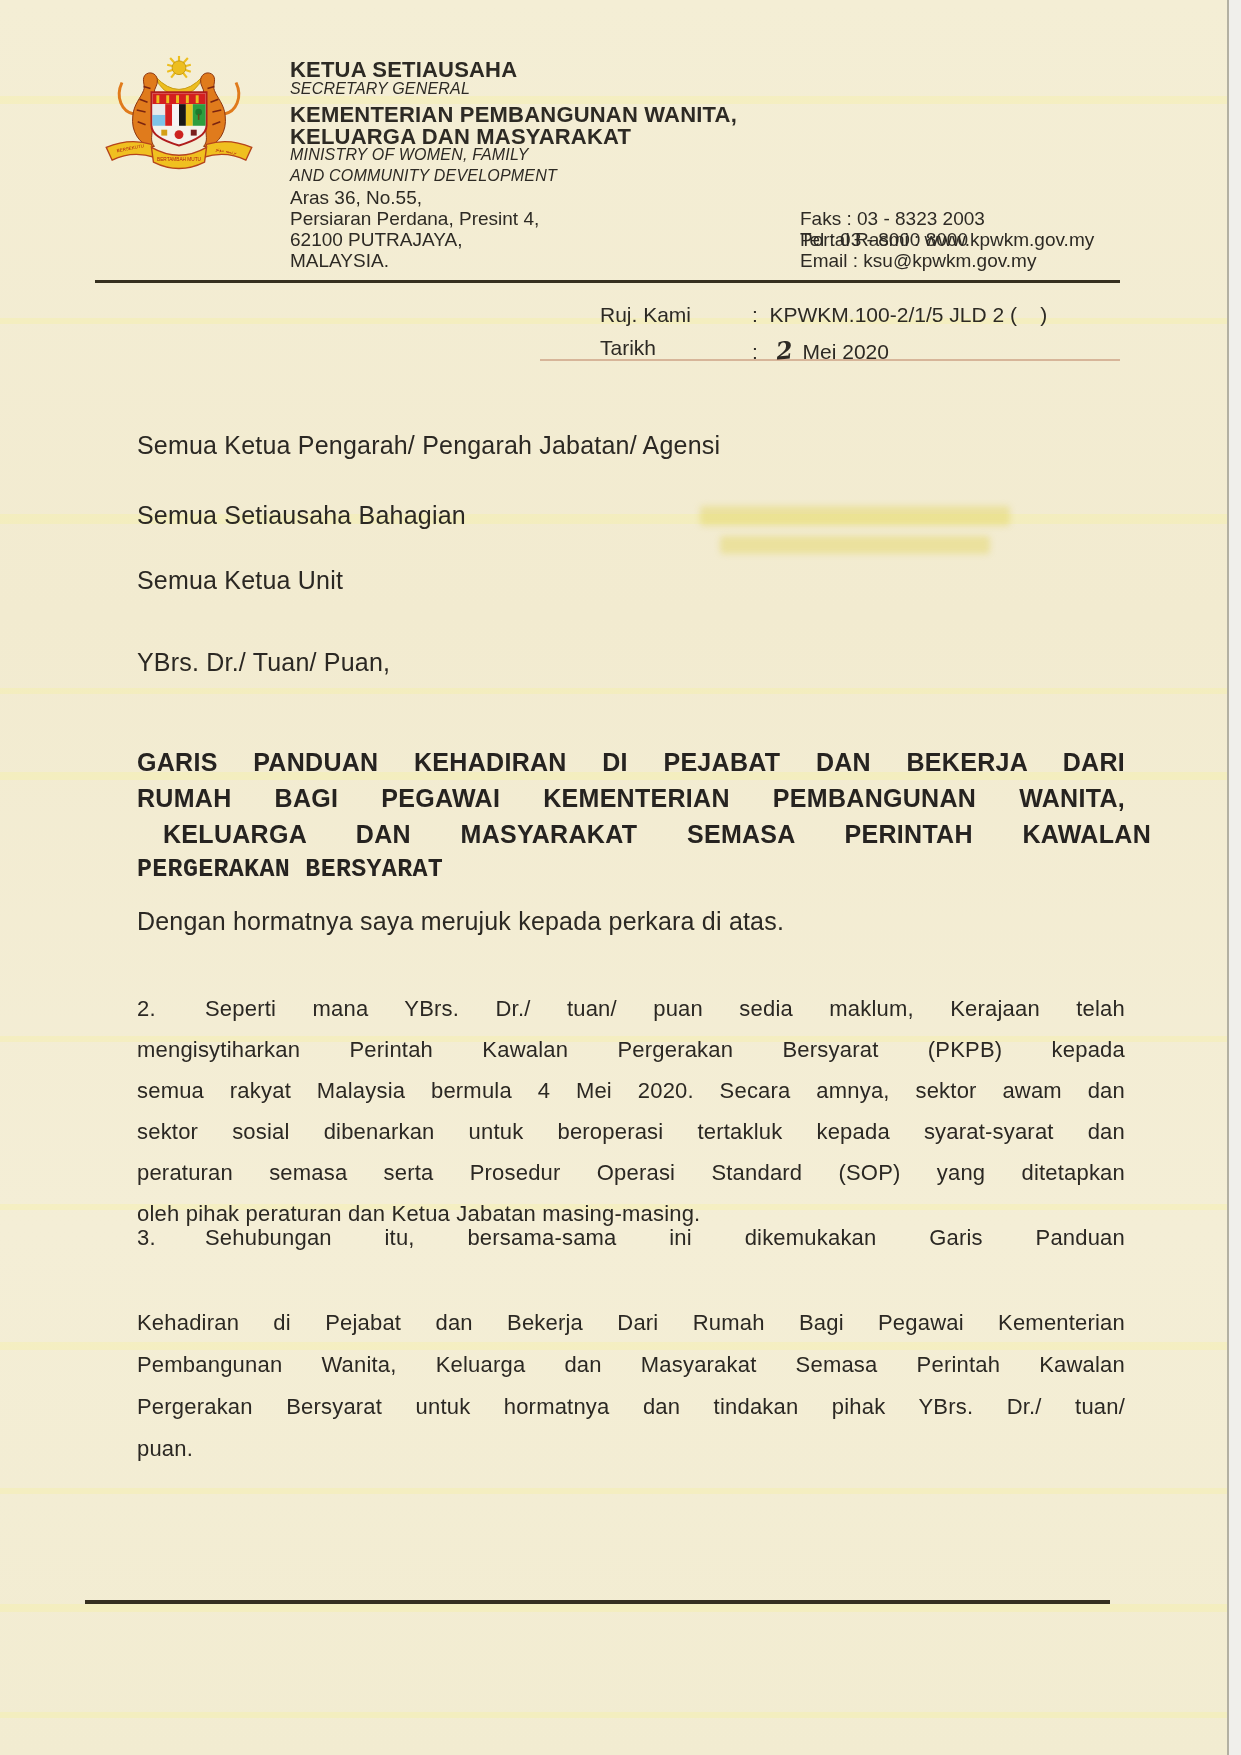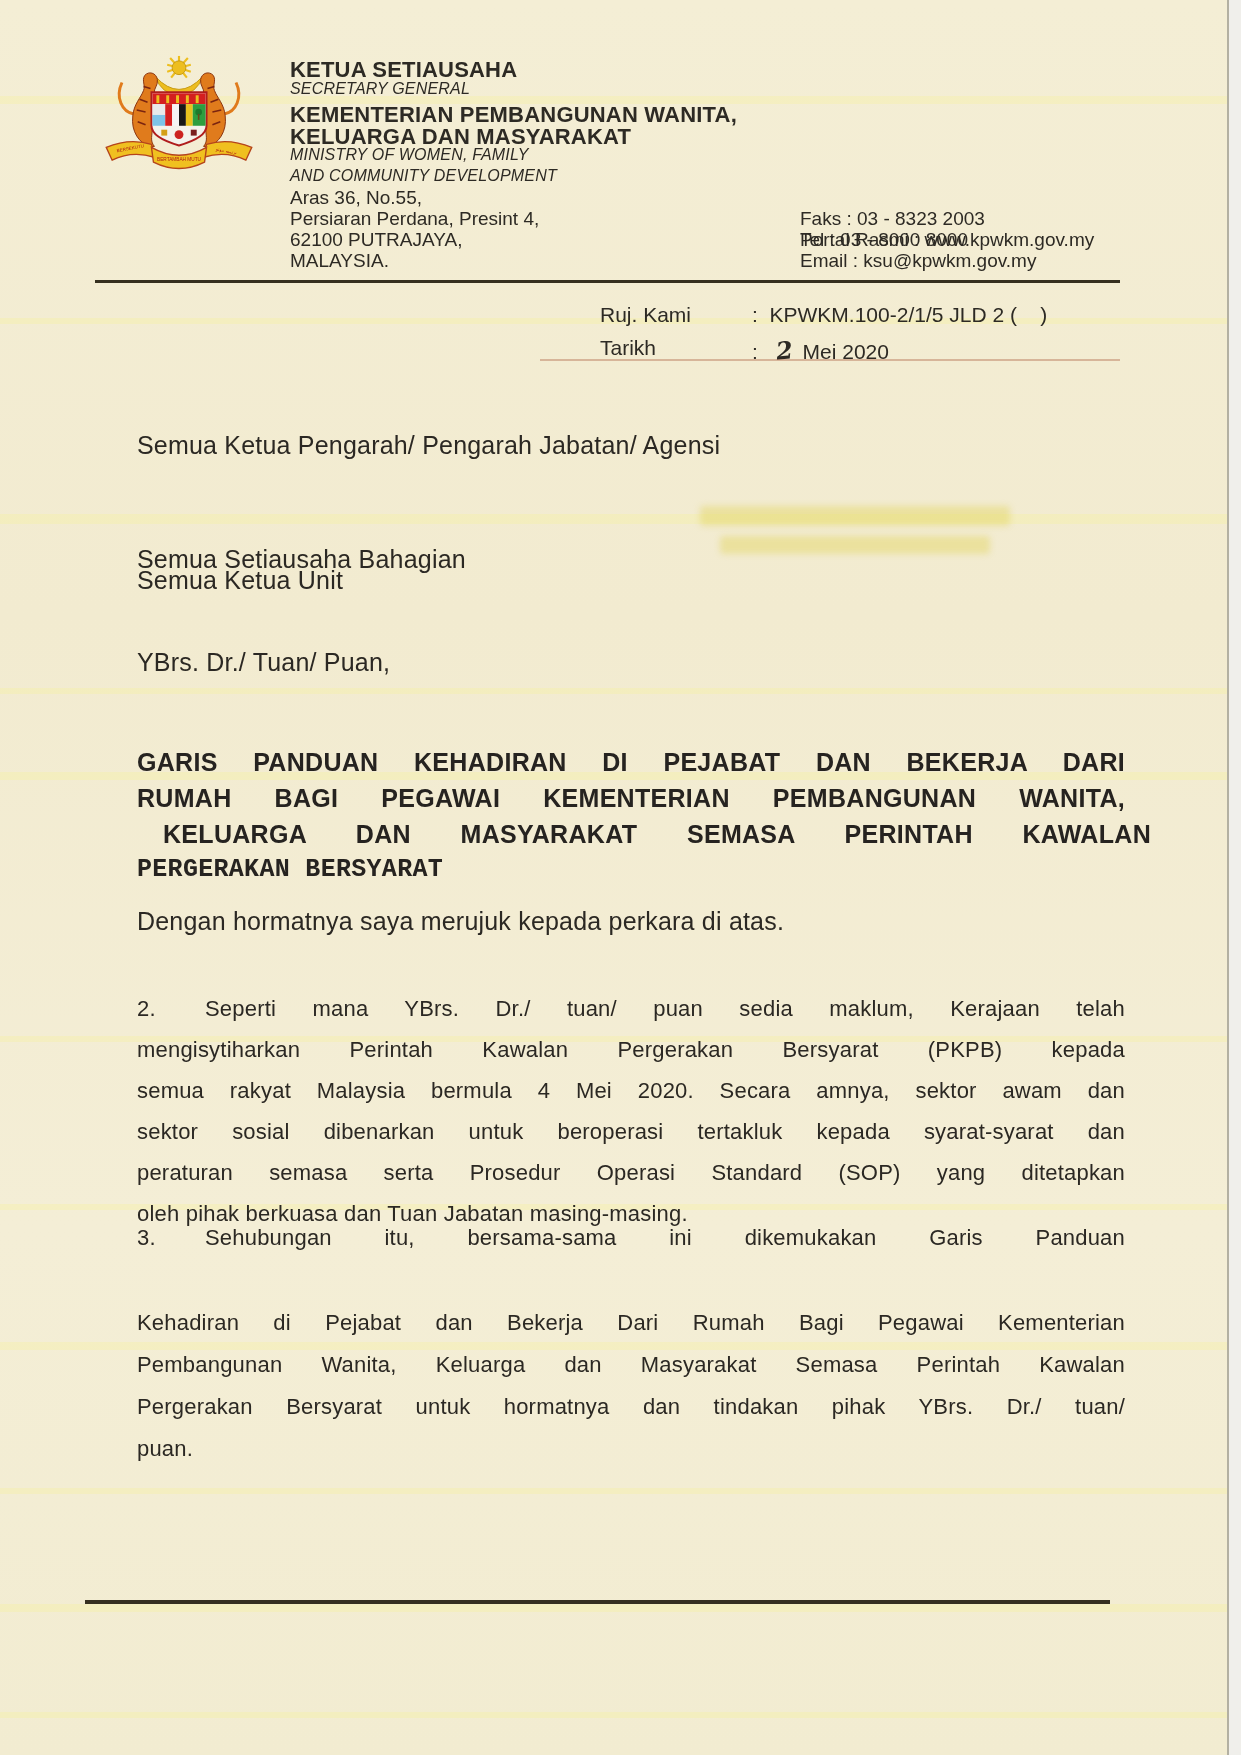--- a/index.html
+++ b/index.html
@@ -143,38 +143,38 @@
 
   <div class="abs ref" style="left:600px;top:303px;">Ruj. Kami</div>
   <div class="abs ref" style="left:752px;top:303px;">:&nbsp;&nbsp;KPWKM.100-2/1/5 JLD 2 (&nbsp;&nbsp;&nbsp;&nbsp;)</div>
   <div class="abs ref" style="left:600px;top:336px;">Tarikh</div>
   <div class="abs ref" style="left:752px;top:336px;">
     <span>:</span><span class="handwritten">2</span><span>Mei 2020</span>
   </div>
   <div class="abs" style="left:540px;top:359px;width:580px;height:2px;background:rgba(176,104,74,0.42);"></div>
 
   <div class="abs plain" style="left:137px;top:430px;">Semua Ketua Pengarah/ Pengarah Jabatan/ Agensi</div>
-  <div class="abs plain" style="left:137px;top:500px;margin-top:44px;">Semua Setiausaha Bahagian</div>
+  <div class="abs plain" style="left:137px;top:500px;">Semua Setiausaha Bahagian</div>
   <div class="abs plain" style="left:137px;top:565px;">Semua Ketua Unit</div>
 
   <div class="abs plain" style="left:137px;top:647px;">YBrs. Dr./ Tuan/ Puan,</div>
 
   <div class="sline" style="top:744px;">GARIS PANDUAN KEHADIRAN DI PEJABAT DAN BEKERJA DARI</div>
   <div class="sline" style="top:780px;">RUMAH BAGI PEGAWAI KEMENTERIAN PEMBANGUNAN WANITA,</div>
   <div class="sline" style="top:816px;margin-left:26px;">KELUARGA DAN MASYARAKAT SEMASA PERINTAH KAWALAN</div>
   <div class="sline left" style="top:852px;">PERGERAKAN BERSYARAT</div>
 
   <div class="abs plain" style="left:137px;top:906px;">Dengan hormatnya saya merujuk kepada perkara di atas.</div>
 
   <div class="bline" style="top:988px;"><span class="pnum">2.</span><span>Seperti mana YBrs. Dr./ tuan/ puan sedia maklum, Kerajaan telah</span></div>
   <div class="bline" style="top:1029px;">mengisytiharkan Perintah Kawalan Pergerakan Bersyarat (PKPB) kepada</div>
   <div class="bline" style="top:1070px;">semua rakyat Malaysia bermula 4 Mei 2020. Secara amnya, sektor awam dan</div>
   <div class="bline" style="top:1111px;">sektor sosial dibenarkan untuk beroperasi tertakluk kepada syarat-syarat dan</div>
   <div class="bline" style="top:1152px;">peraturan semasa serta Prosedur Operasi Standard (SOP) yang ditetapkan</div>
-  <div class="bline left" style="top:1193px;">oleh pihak berkuasa dan Tuan Jabatan masing-masing.</div>
+  <div class="bline left" style="top:1193px;">oleh pihak peraturan dan Ketua Jabatan masing-masing.</div>
 
   <div class="bline" style="top:1217px;"><span class="pnum">3.</span><span>Sehubungan itu, bersama-sama ini dikemukakan Garis Panduan</span></div>
   <div class="bline" style="top:1302px;">Kehadiran di Pejabat dan Bekerja Dari Rumah Bagi Pegawai Kementerian</div>
   <div class="bline" style="top:1344px;">Pembangunan Wanita, Keluarga dan Masyarakat Semasa Perintah Kawalan</div>
   <div class="bline" style="top:1386px;">Pergerakan Bersyarat untuk hormatnya dan tindakan pihak YBrs. Dr./ tuan/</div>
   <div class="bline left" style="top:1428px;">puan.</div>
 
   <div class="abs rule" style="left:85px;top:1600px;width:1025px;height:4px;"></div>
 
   <div class="edge-white" style="left:1229px;width:12px;"></div>

